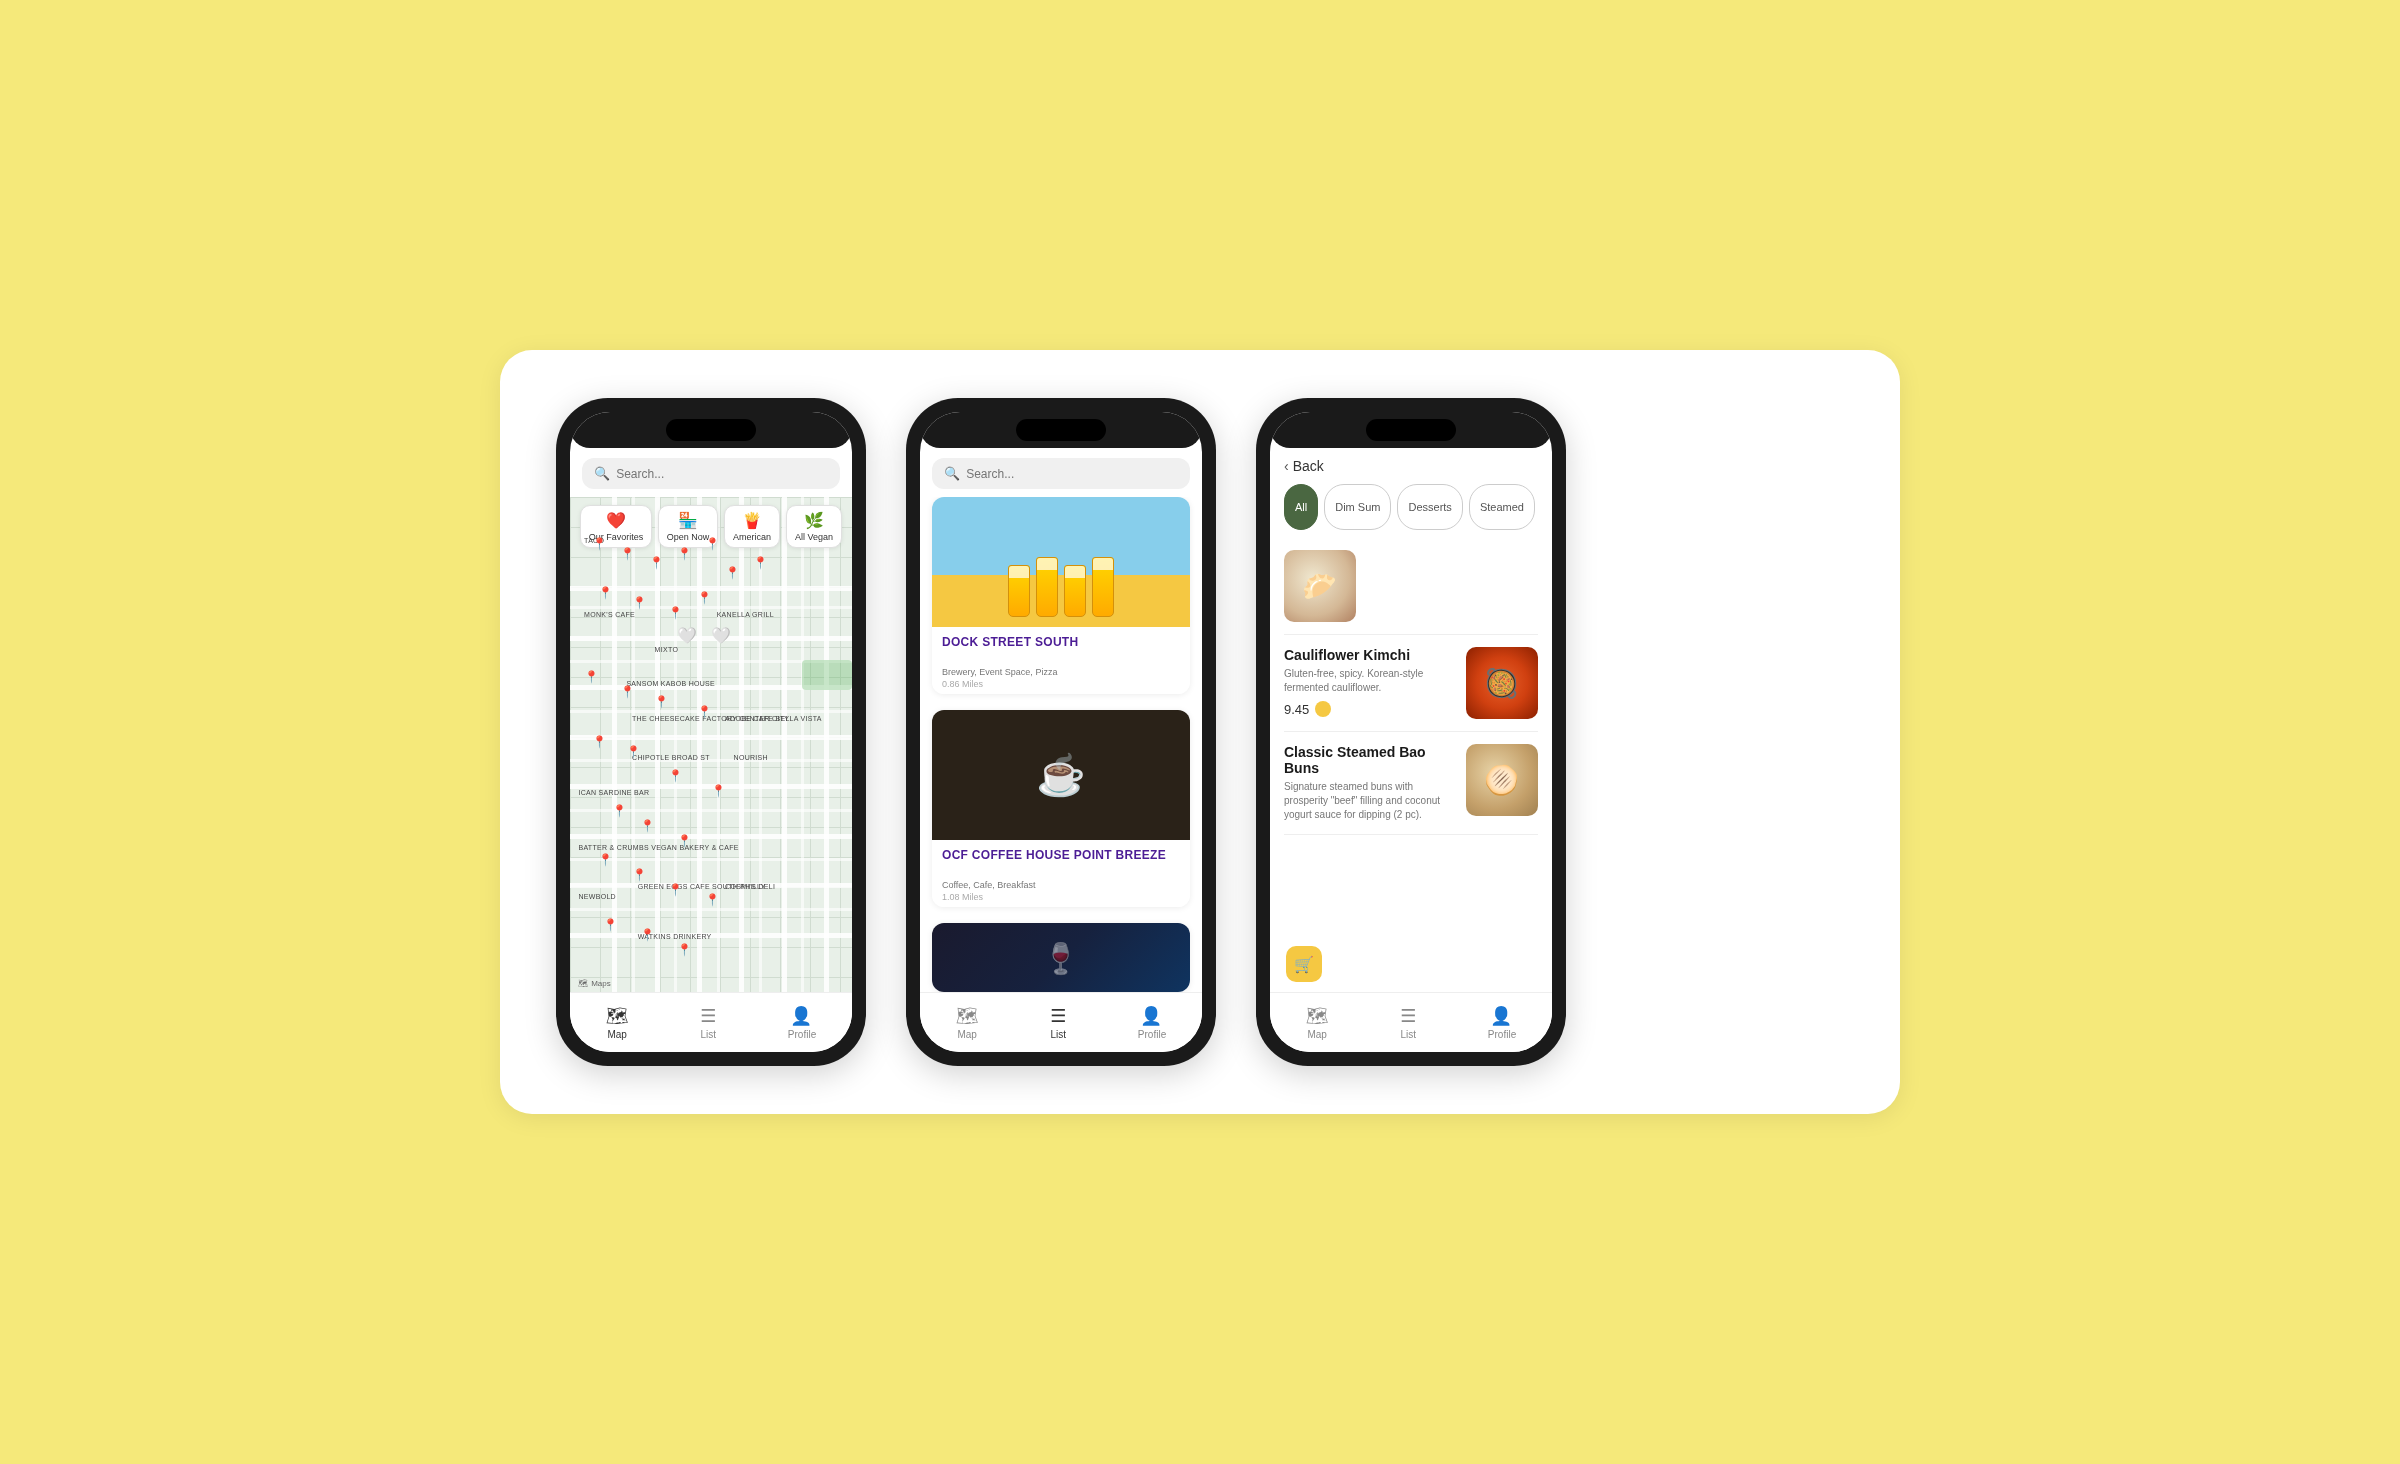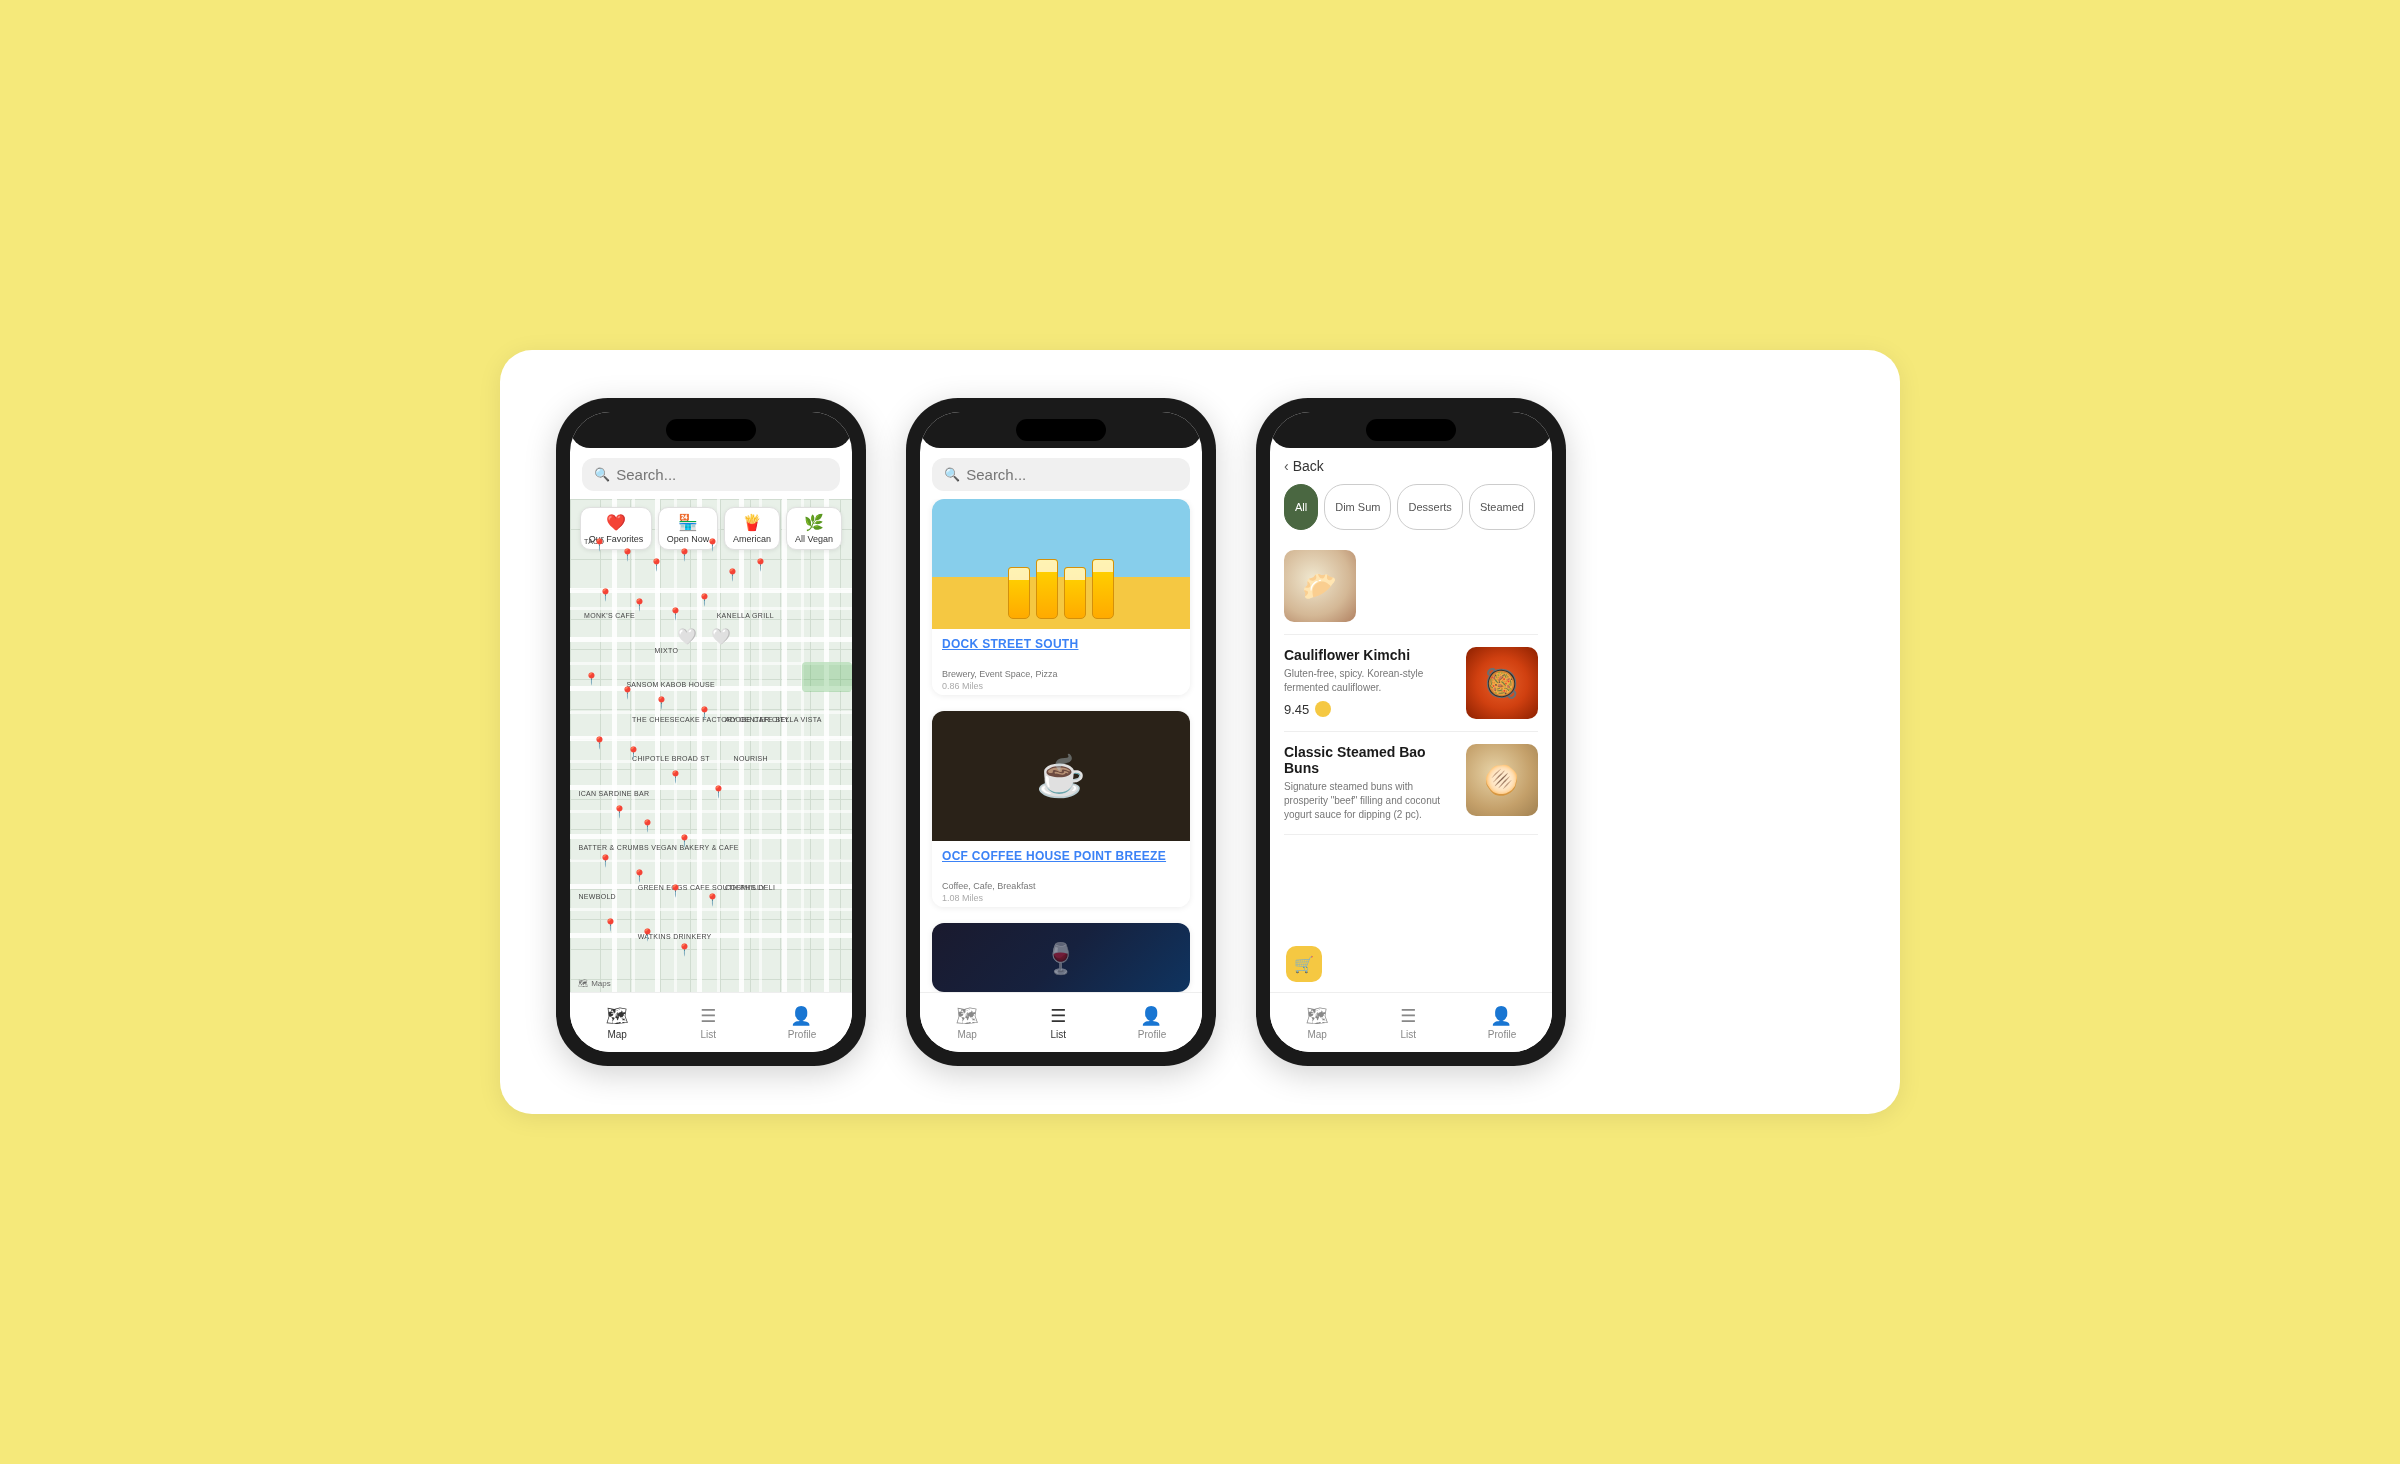--- a/index.html
+++ b/index.html
@@ -76,21 +76,21 @@
       align-items: center;
       background: #f0f0f0;
       border-radius: 12px;
       padding: 8px 12px;
       margin: 10px 12px 8px;
       gap: 6px;
     }
     .search-bar input {
       border: none;
       background: transparent;
-      font-size: 15px;
+      font-size: 12px;
       color: #4c1d95;
       outline: none;
       flex: 1;
     }
     .search-icon-small {
       color: #999;
       font-size: 13px;
     }
 
     
@@ -286,24 +286,23 @@
       align-items: center;
     }
 
     .restaurant-info {
       padding: 8px 10px;
       background: #fff;
     }
     .restaurant-name {
       font-size: 12px;
       font-weight: 700;
-      color: #3b82f6;
+      color: #4c1d95;
       text-transform: uppercase;
       letter-spacing: 0.3px;
-      text-decoration: underline;
     }
     .restaurant-tags {
       font-size: 9px;
       color: #777;
       margin-top: 18px;
     }
     .restaurant-dist {
       font-size: 9px;
       color: #aaa;
       margin-top: 2px;

